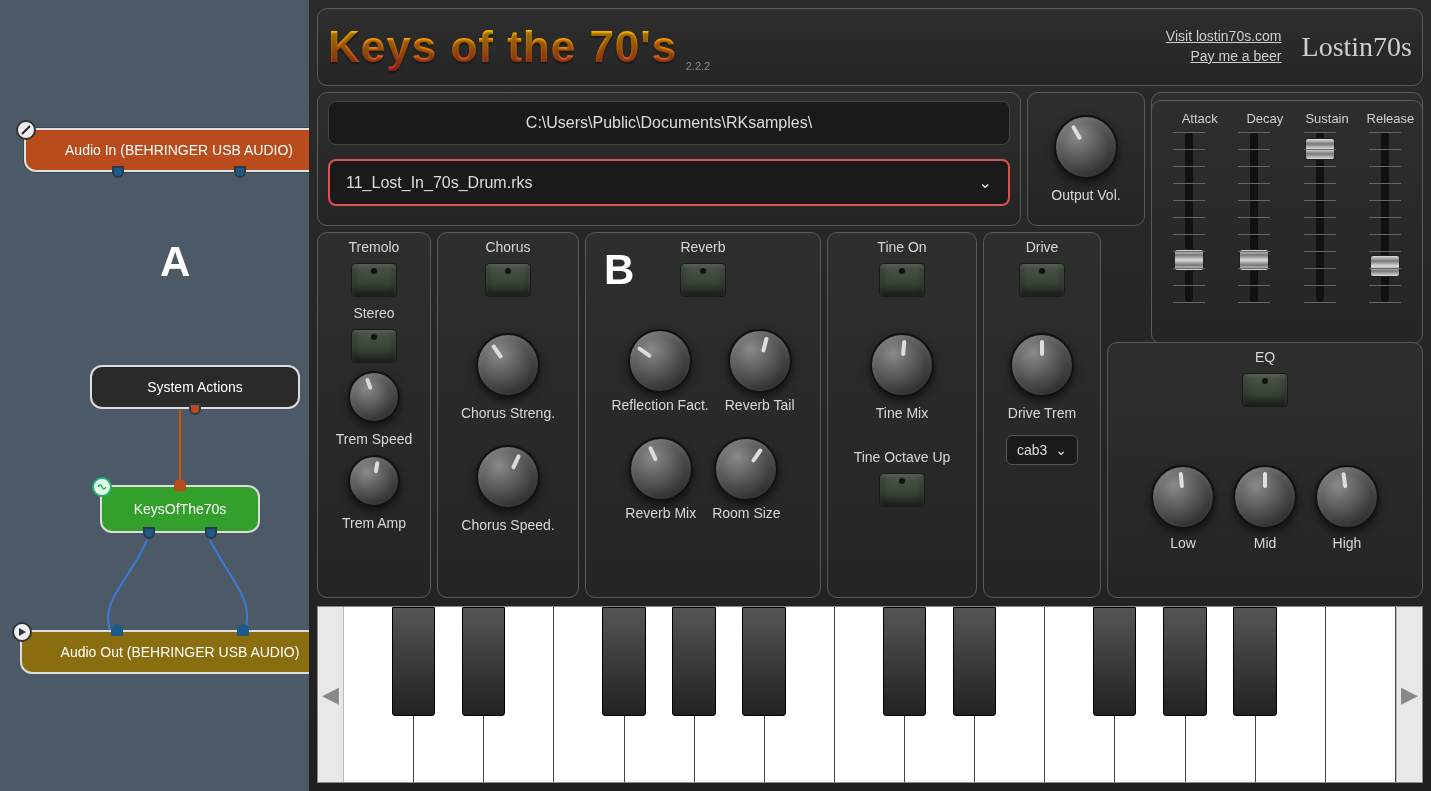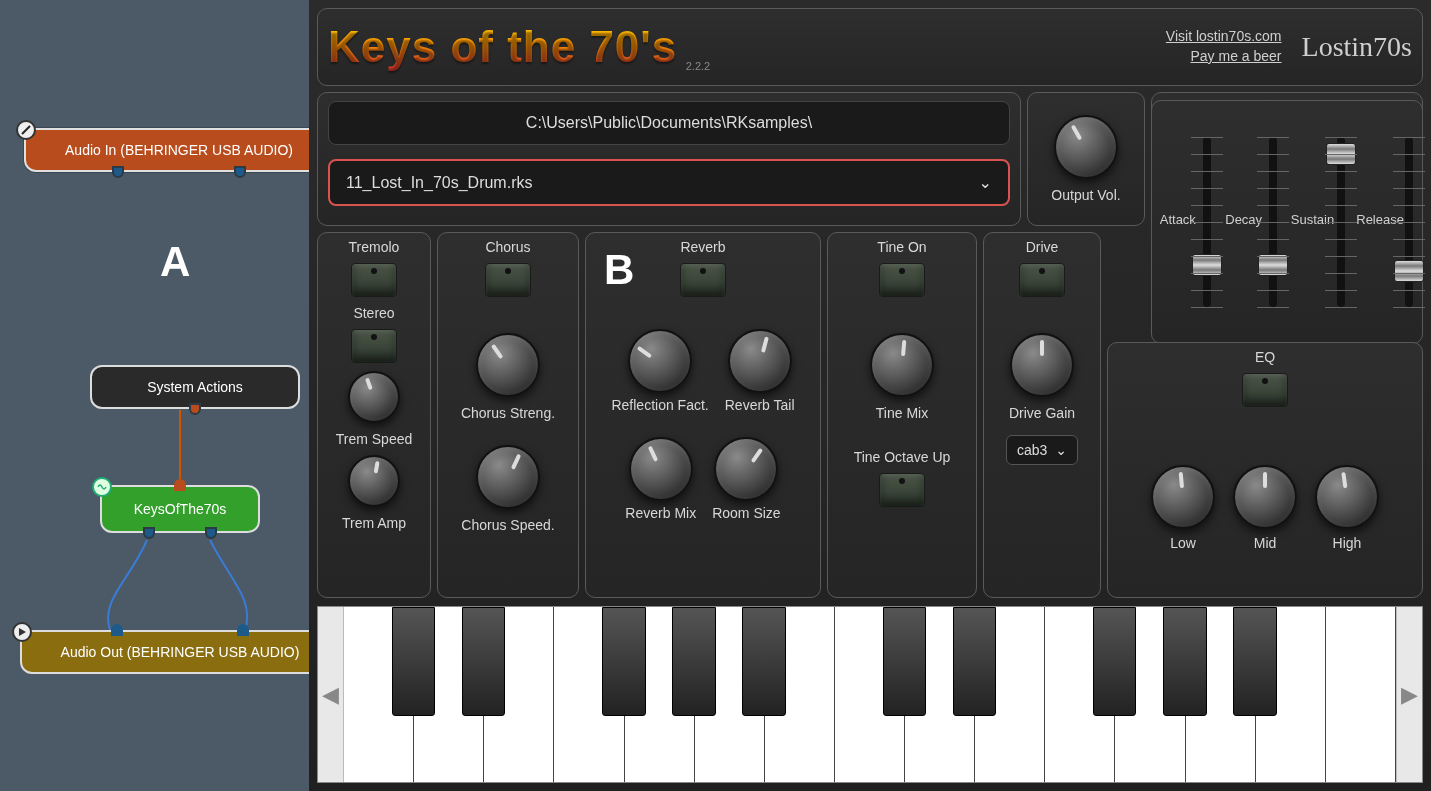--- a/index.html
+++ b/index.html
@@ -155,21 +155,21 @@
     width: 118px;
     display:flex;flex-direction:column;align-items:center;justify-content:center;gap:8px;
   }
   .adsr-col {
     width: 272px;
     display:flex;
     gap: 6px;
     padding: 6px 0;
     justify-content: space-around;
   }
-  .vslider-wrap { display:flex;align-items:center; width:58px;}
+  .vslider-wrap { display:flex;flex-direction:column;align-items:flex-end; width:58px;}
   .vslider-label { font-size:13px; color:#d0d0d0; margin-bottom:6px;}
   .vslider-track {
     width: 8px; height: 170px;
     background: #111;
     border-radius:4px;
     position:relative;
     margin: 0 auto;
   }
   .vslider-track::before, .vslider-track::after {
     content:"";
@@ -528,21 +528,21 @@
       <div class="led-btn"></div>
     </div>
 
     <div class="section-border fx-col w5">
       <div class="ctl-label">Drive</div>
       <div class="led-btn"></div>
       <div style="height:20px"></div>
       <div class="knob">
           <div class="mark" style="transform: translateX(-50%) rotate(0deg);"></div>
         </div>
-      <div class="ctl-label">Drive Gain</div>
+      <div class="ctl-label">Drive Trem</div>
       <div class="cab-select">
         <span>cab3</span>
         <span>⌄</span>
       </div>
     </div>
 
     <div class="section-border fx-col w6" style="position:relative; margin-top:110px; height:256px;">
       <div class="ctl-label">EQ</div>
       <div class="led-btn"></div>
       <div class="eq-knob-row" style="margin-top:50px;">

